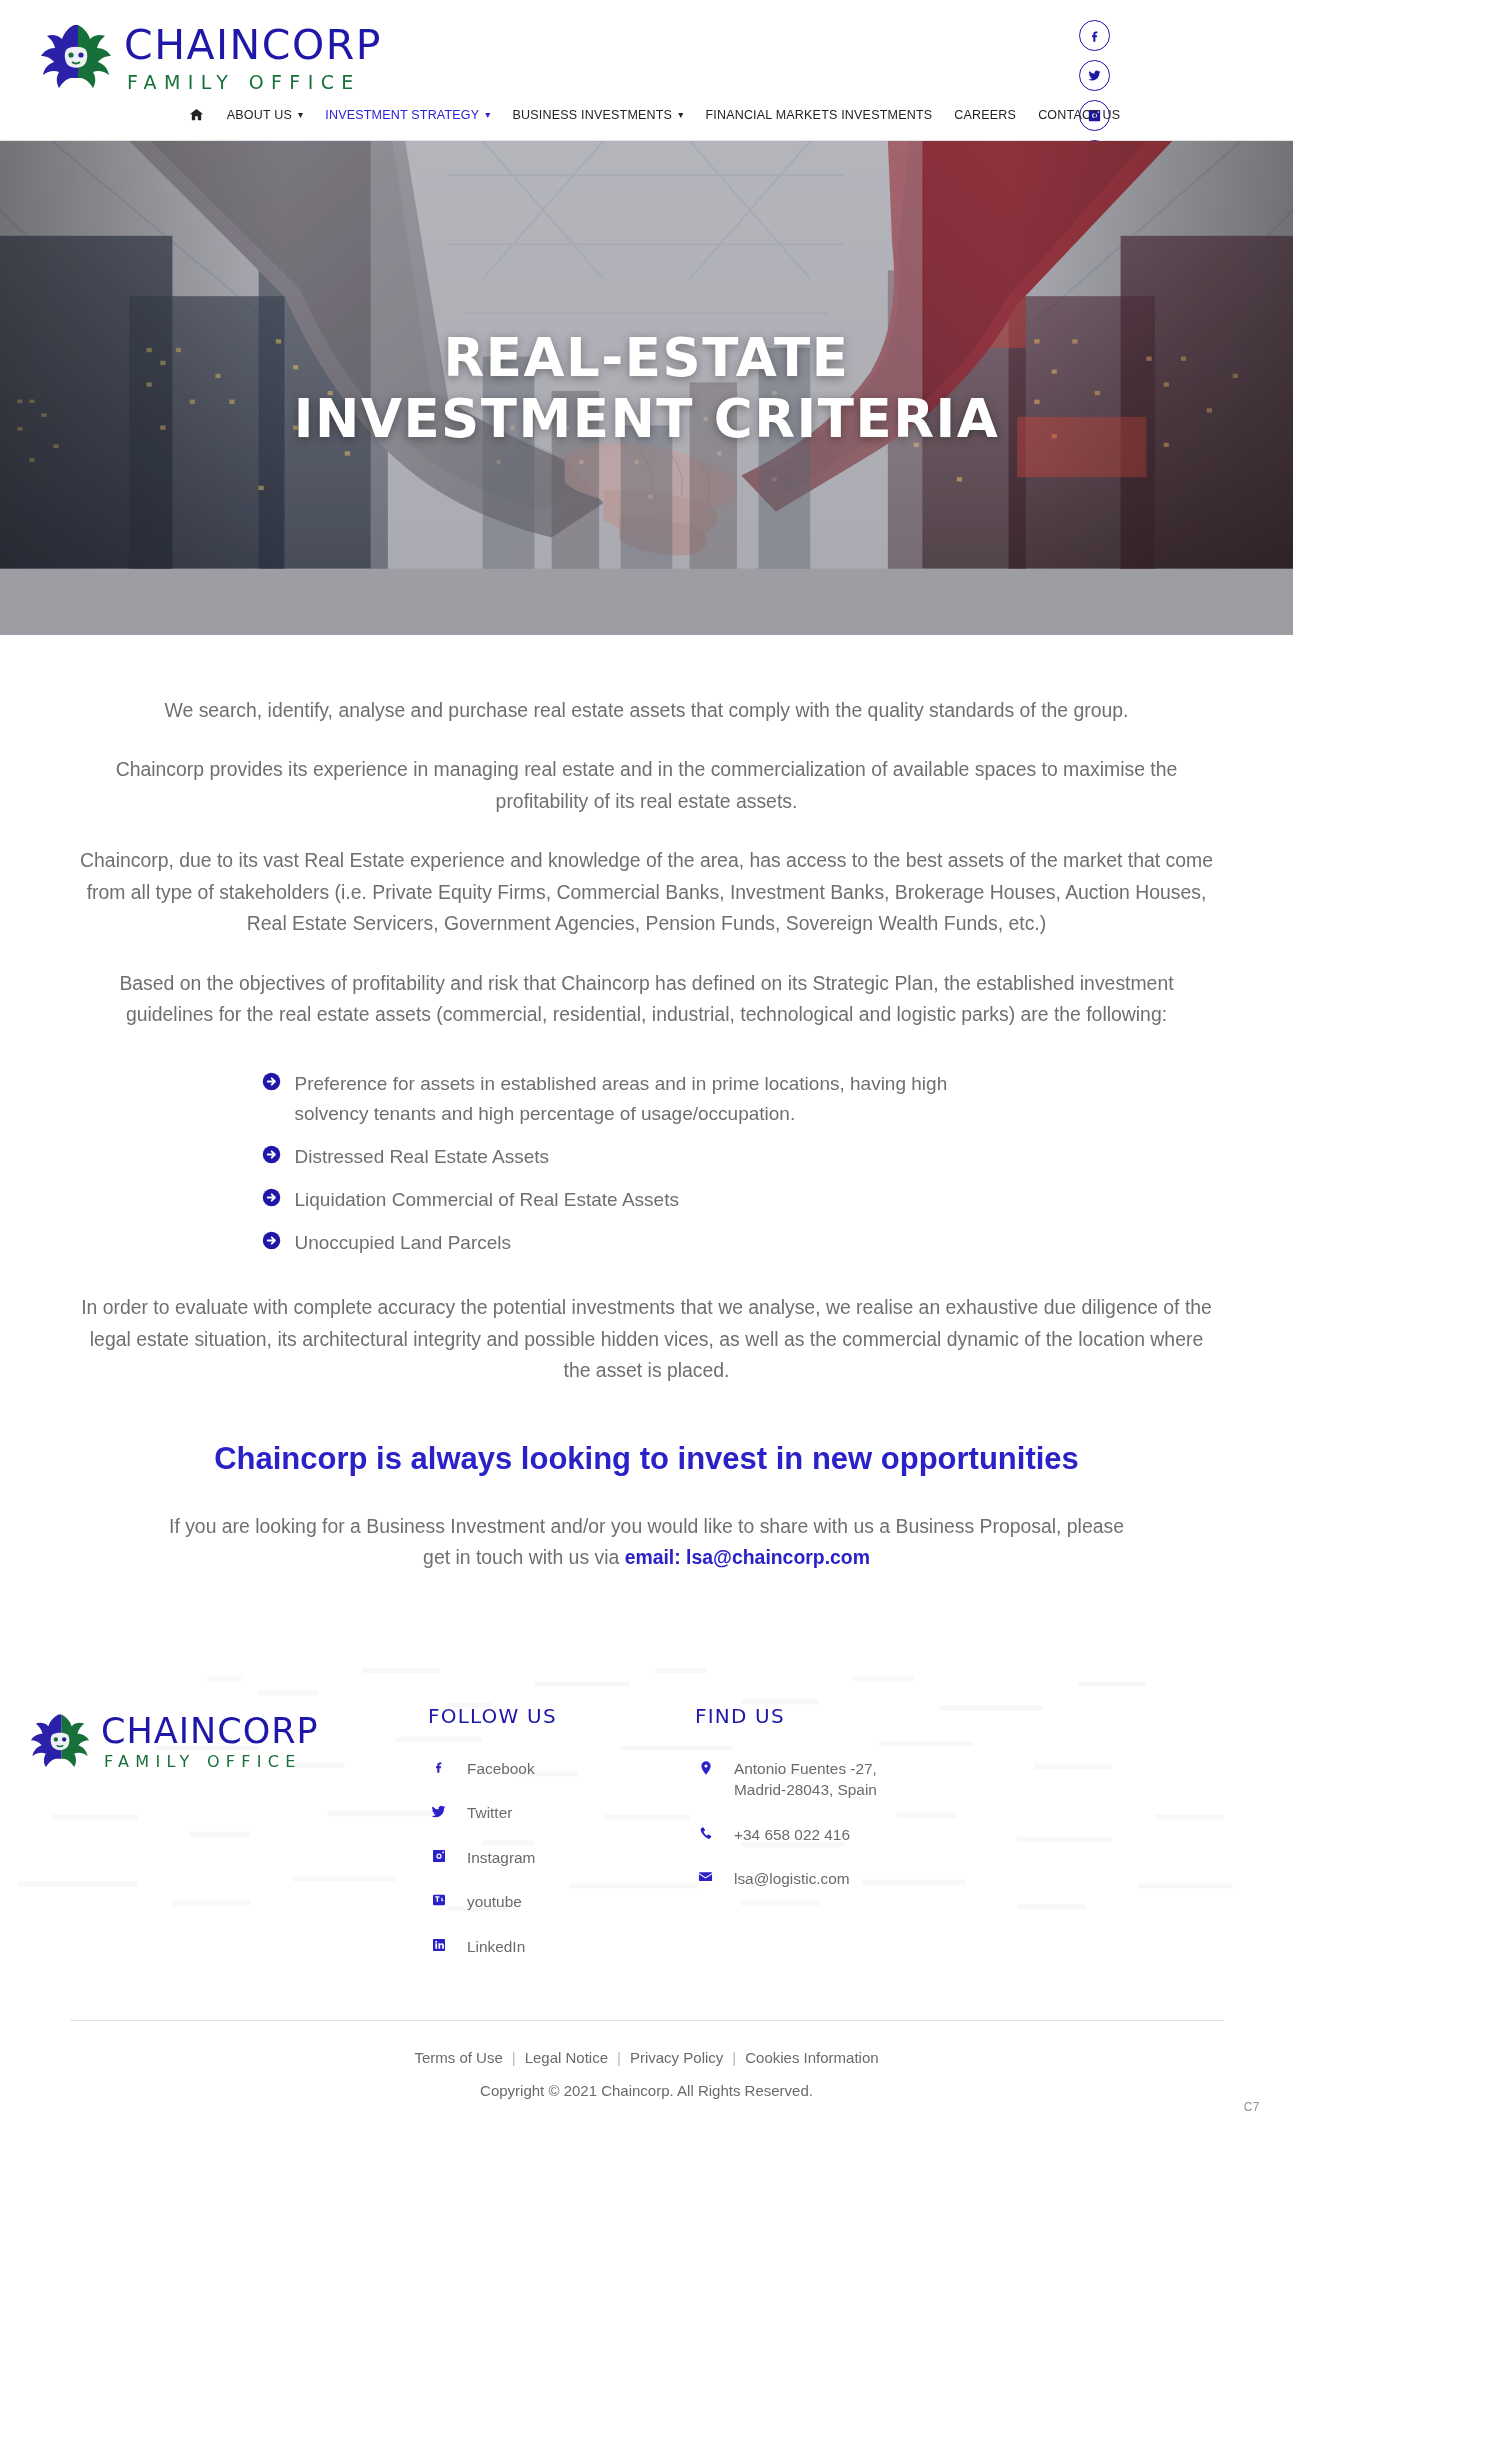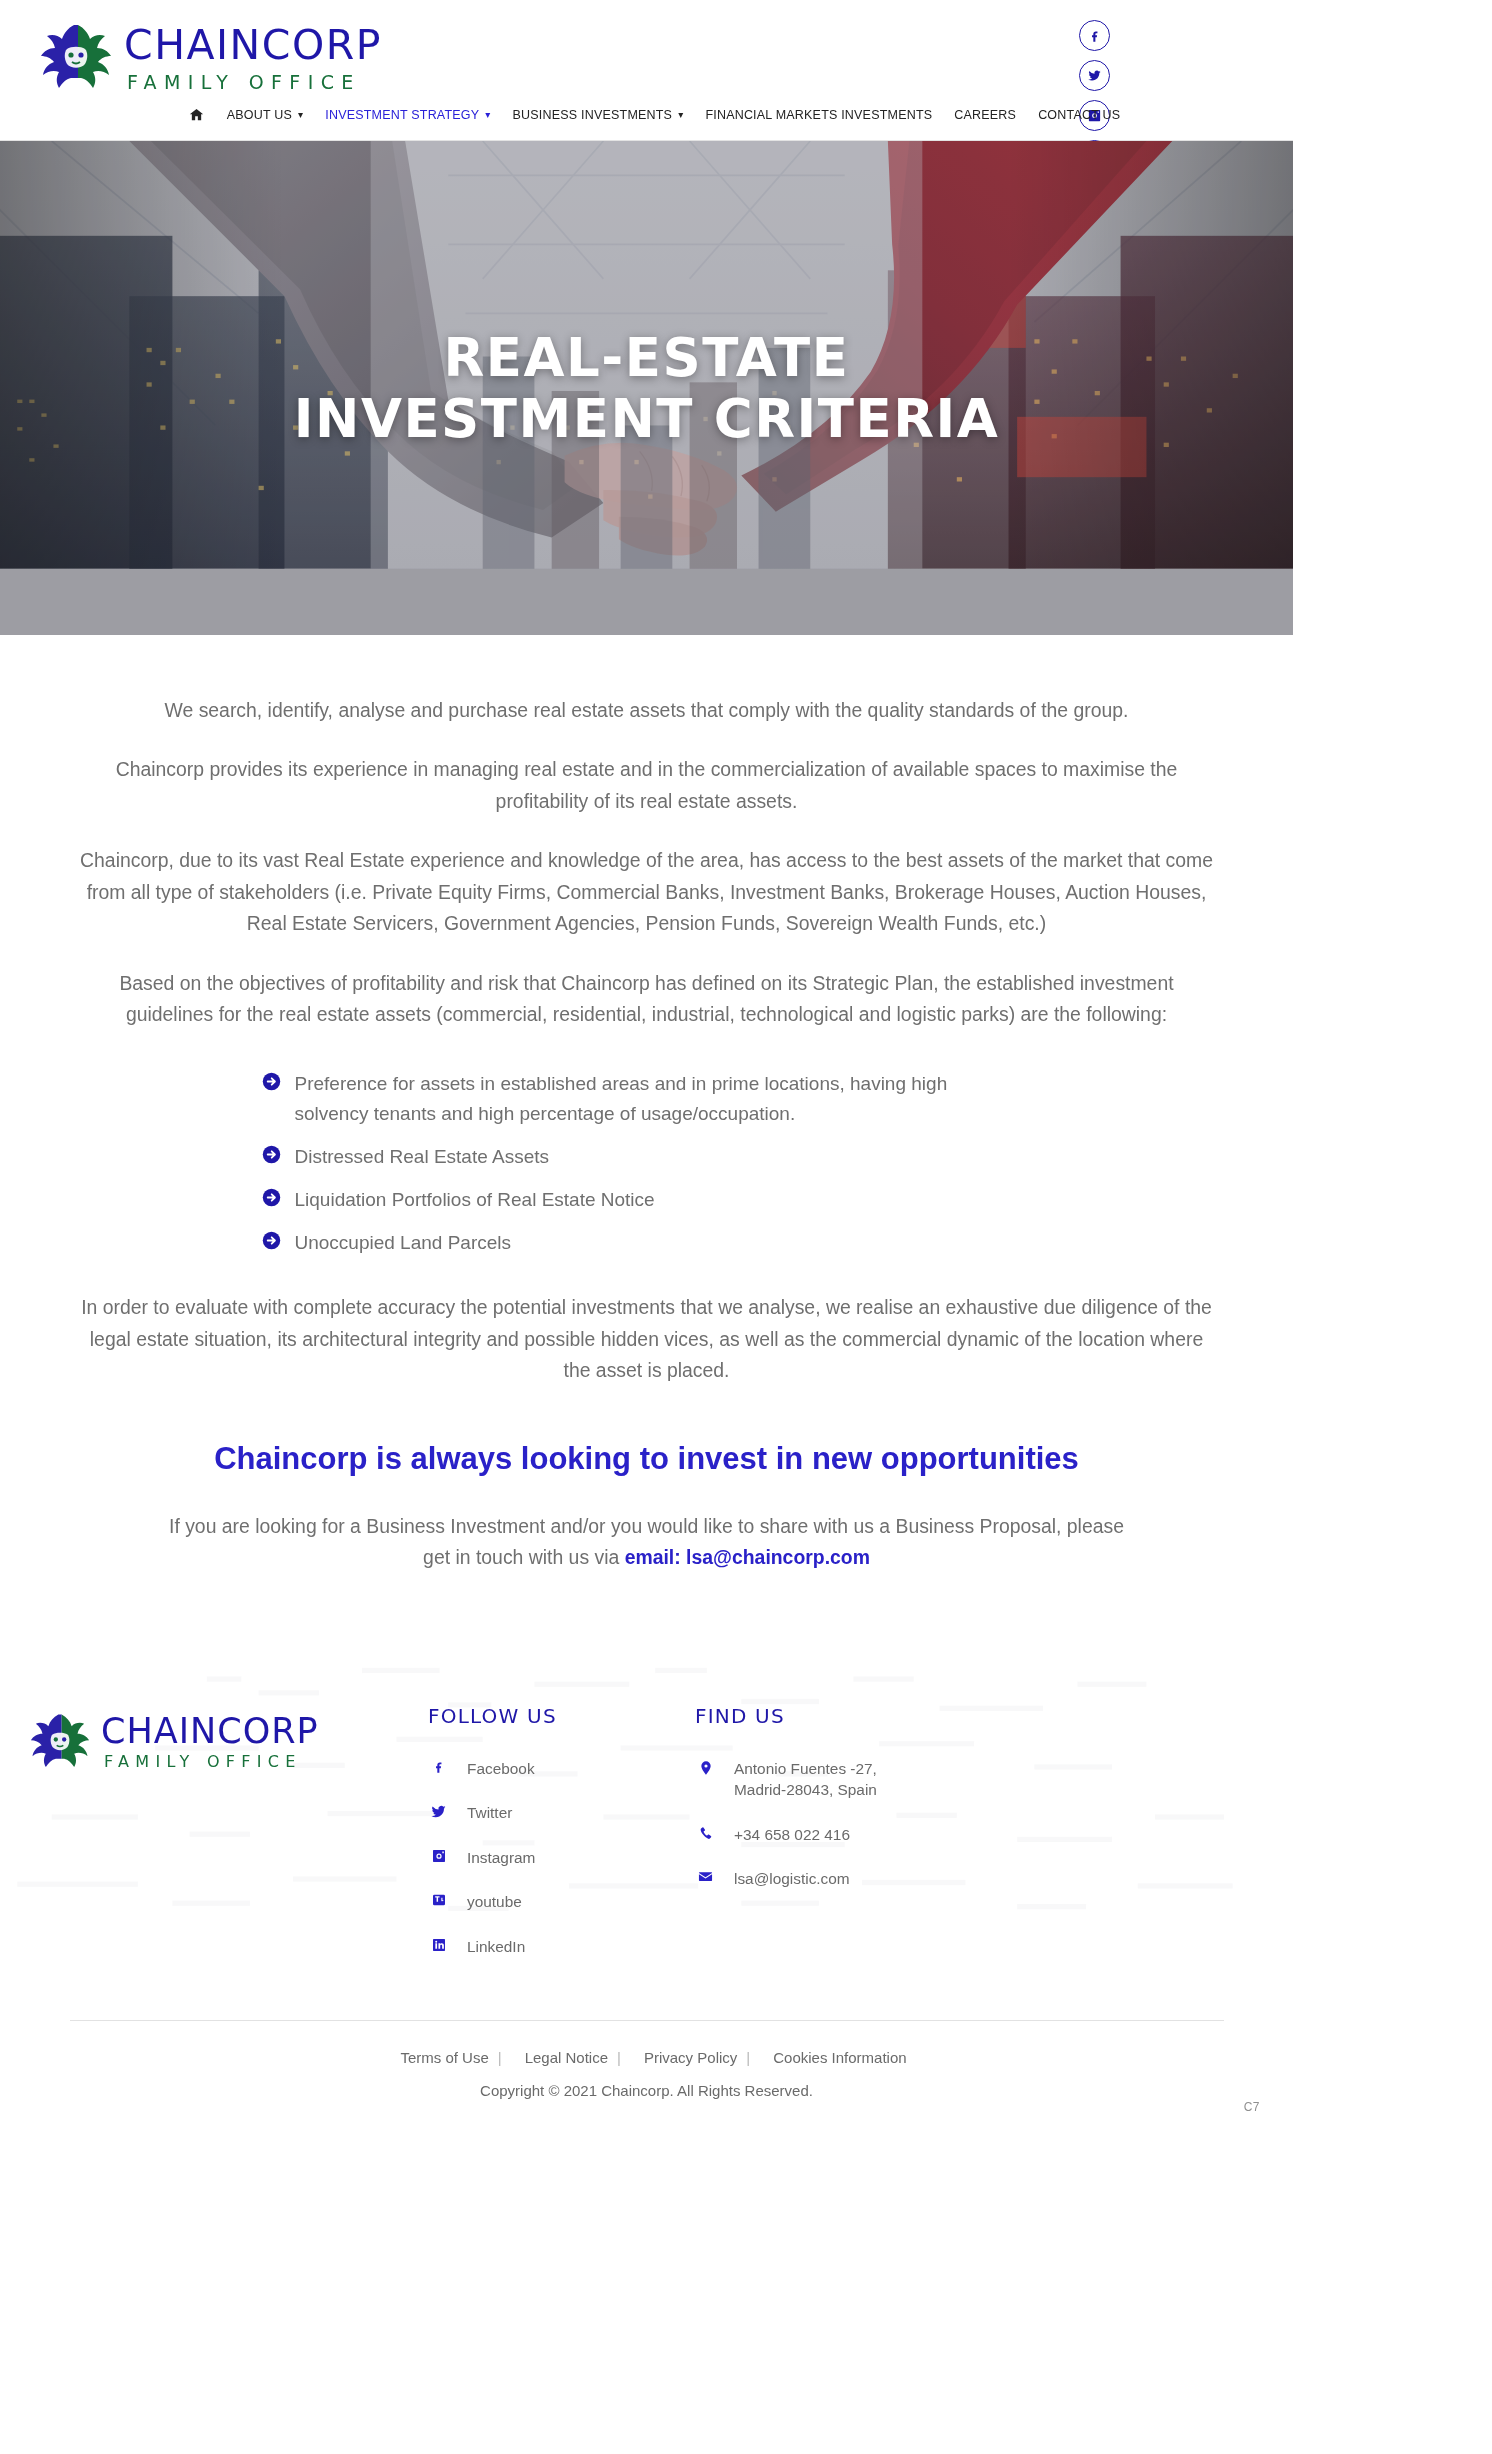--- a/index.html
+++ b/index.html
@@ -150,21 +150,21 @@
     cursor: pointer;
   }
   .f-row .f-ico { width: 21px; flex: 0 0 21px; display: flex; justify-content: center; padding-top: 1px; }
   .f-row .f-ico svg { fill: #2a21c8; display: block; }
   .f-row.static { cursor: default; }
   .f-row .f-txt { line-height: 1.4; }
 
   .f-sep { width: 1154px; height: 1px; background: #e2e2e2; margin: 40px auto 0; }
   .f-bottom { text-align: center; padding: 28px 0 30px; }
   .f-legal { font-size: 15px; color: #6a6a6a; }
-  .f-legal a { color: #6a6a6a; text-decoration: none; cursor: pointer; margin-left: 14px; }
+  .f-legal a { color: #6a6a6a; text-decoration: none; cursor: pointer; }
   .f-legal .bar { color: #b8b8b8; margin: 0 9px; }
   .f-copy { font-size: 15px; color: #6a6a6a; margin-top: 16px; }
   .watermark {
     position: absolute; right: 33px; bottom: 15px;
     font-size: 12px; color: #8f8f8f; letter-spacing: 0.5px;
   }
 </style>
 </head>
 <body>
 
@@ -446,21 +446,21 @@
           </span>
           <span>Distressed Real Estate Assets</span>
         </li>
         <li>
           <span class="arrow-icon">
             <svg viewBox="0 0 20 20">
                 <circle cx="10" cy="10" r="9.2" fill="#1f17a8"></circle>
                 <path d="M6 10h7M10.2 6.6 13.6 10l-3.4 3.4" stroke="#fff" stroke-width="1.9" fill="none" stroke-linecap="round" stroke-linejoin="round"></path>
               </svg>
           </span>
-          <span>Liquidation Portfolios of Real Estate Notice</span>
+          <span>Liquidation Commercial of Real Estate Assets</span>
         </li>
         <li>
           <span class="arrow-icon">
             <svg viewBox="0 0 20 20">
                 <circle cx="10" cy="10" r="9.2" fill="#1f17a8"></circle>
                 <path d="M6 10h7M10.2 6.6 13.6 10l-3.4 3.4" stroke="#fff" stroke-width="1.9" fill="none" stroke-linecap="round" stroke-linejoin="round"></path>
               </svg>
           </span>
           <span>Unoccupied Land Parcels</span>
         </li>

